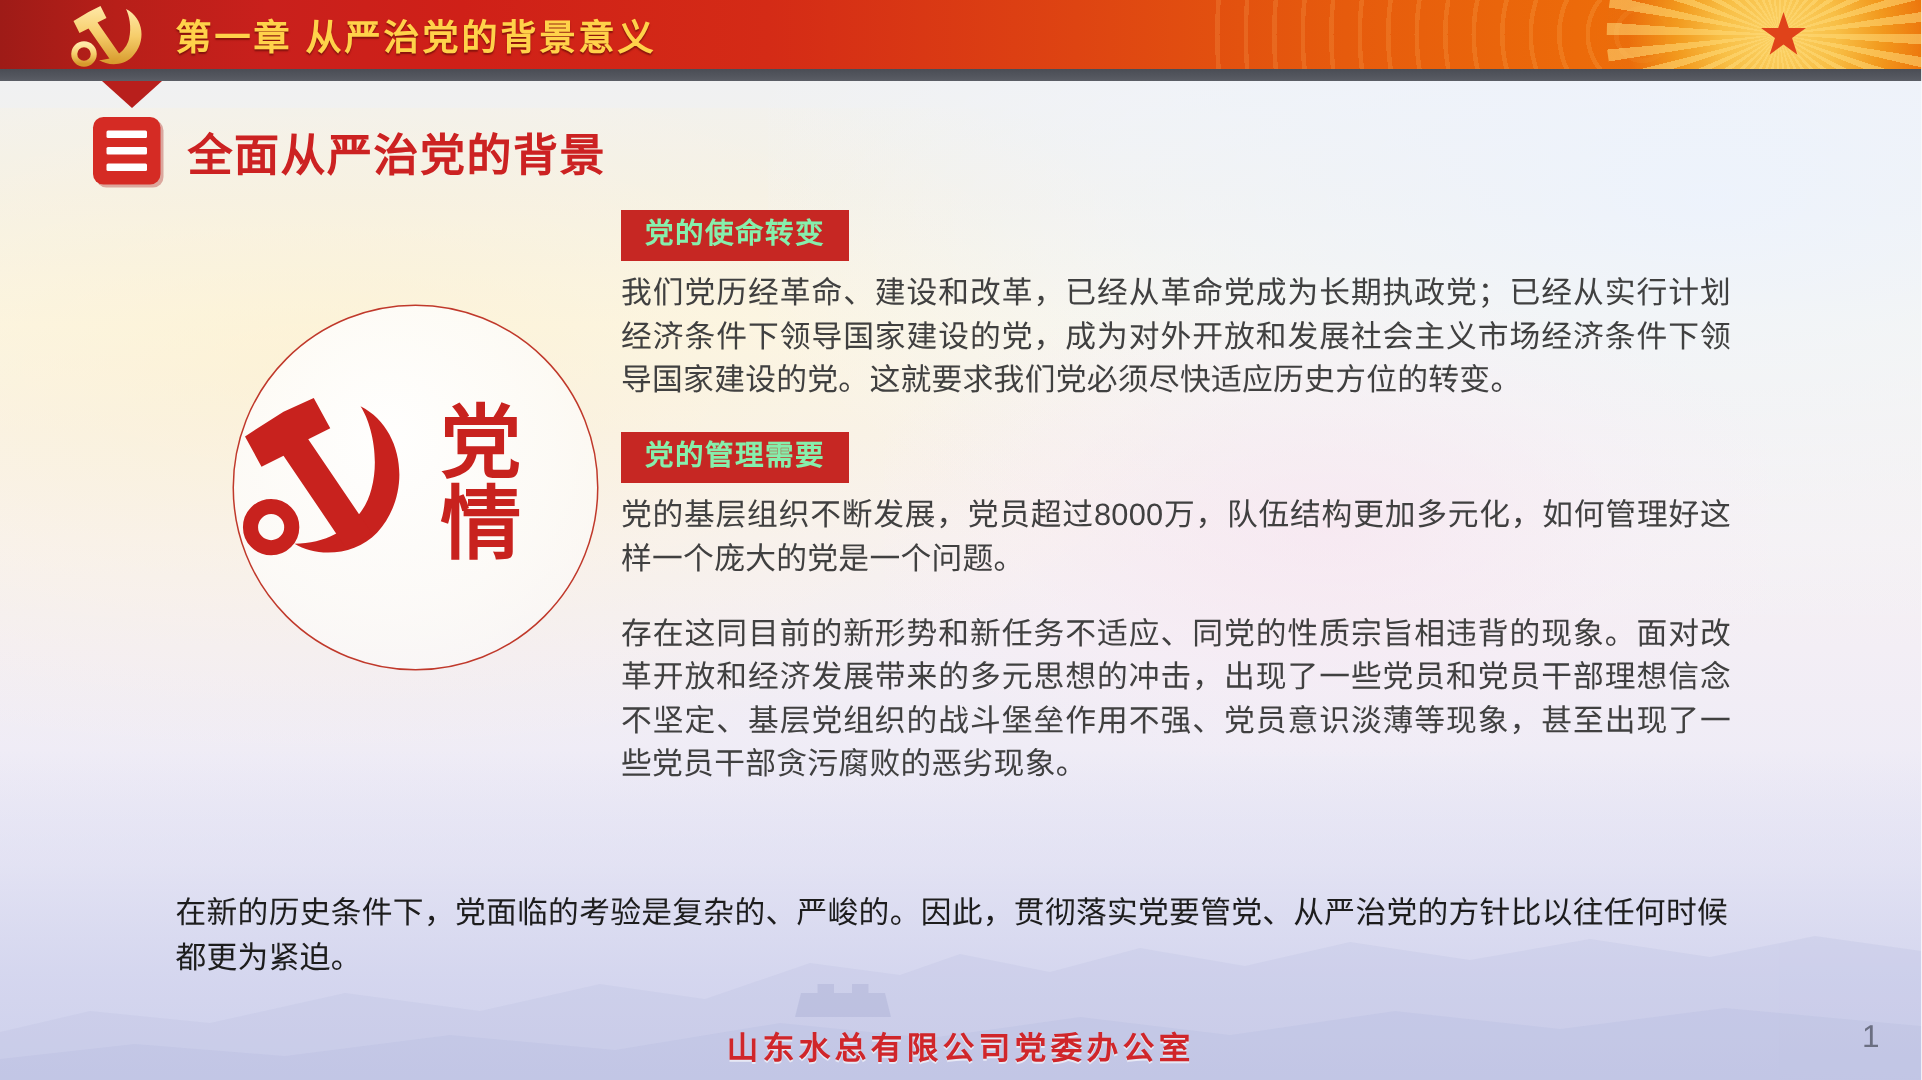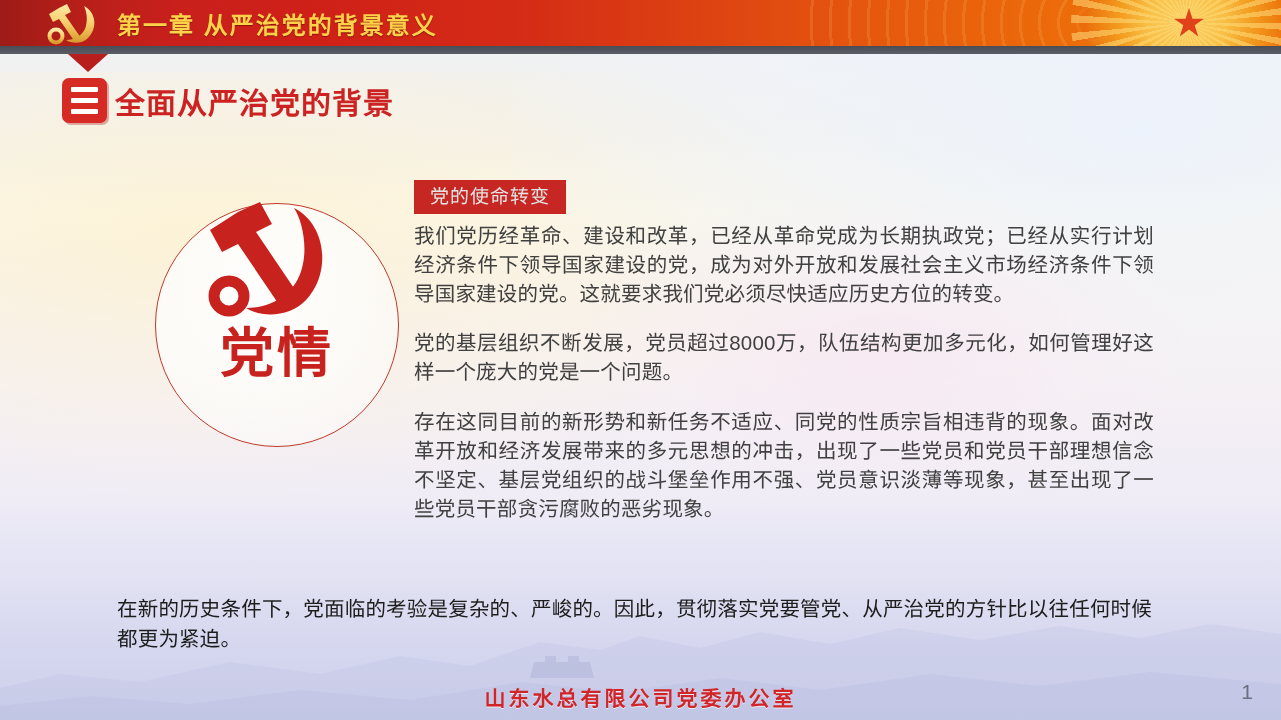--- a/index.html
+++ b/index.html
@@ -200,21 +200,21 @@
     border-left: 20px solid transparent;
     border-right: 20px solid transparent;
     border-top: 18px solid #b81f1c;
   }
   .section-title-row {
     position: absolute;
     left: 62px;
     top: 78px;
     display: flex;
     align-items: center;
-    gap: 8px;
+    gap: 18px;
   }
   .title-icon {
     width: 45px;
     height: 45px;
     border-radius: 7px;
     background: #d52b24;
     display: flex;
     flex-direction: column;
     justify-content: center;
     align-items: center;
@@ -243,21 +243,20 @@
     top: 203px;
     width: 242px;
     height: 242px;
     border-radius: 50%;
     border: 1.5px solid #c0392b;
     background: radial-gradient(circle at 42% 36%,
         rgba(255, 255, 255, 0.96) 0%,
         rgba(253, 252, 250, 0.80) 55%,
         rgba(250, 248, 248, 0.40) 100%);
     display: flex;
-    flex-direction: column;
     align-items: center;
   }
   .emblem-mark {
     width: 150px;
     height: 130px;
     margin-top: -4px;
   }
   .emblem-label {
     color: #c8221e;
     font-size: 54px;
@@ -272,28 +271,27 @@
     position: absolute;
     left: 414px;
     top: 140px;
     width: 740px;
   }
   .block + .block { margin-top: 20px; }
 
   .block-badge {
     display: inline-block;
     background: #c62723;
-    color: #e5e5e5;
+    color: #86efac;
     font-size: 19px;
-    font-weight: normal;
+    font-weight: bold;
     letter-spacing: 1px;
     padding: 7px 16px 8px 16px;
     line-height: 1;
     white-space: nowrap;
-    margin-top: 40px;
   }
   .block-body {
     margin-top: 7px;
     color: #404040;
     font-size: 20.5px;
     line-height: 1.42;
     text-align: justify;
     letter-spacing: 0.2px;
   }
 
@@ -392,20 +390,21 @@
   </div>
 
   <div class="content">
 
     <div class="block">
       <div class="block-badge">党的使命转变</div>
       <div class="block-body">我们党历经革命、建设和改革，已经从革命党成为长期执政党；已经从实行计划经济条件下领导国家建设的党，成为对外开放和发展社会主义市场经济条件下领导国家建设的党。这就要求我们党必须尽快适应历史方位的转变。</div>
     </div>
 
     <div class="block">
+      <div class="block-badge">党的管理需要</div>
       <div class="block-body">党的基层组织不断发展，党员超过8000万，队伍结构更加多元化，如何管理好这样一个庞大的党是一个问题。</div>
     </div>
 
     <div class="block">
       <div class="block-body">存在这同目前的新形势和新任务不适应、同党的性质宗旨相违背的现象。面对改革开放和经济发展带来的多元思想的冲击，出现了一些党员和党员干部理想信念不坚定、基层党组织的战斗堡垒作用不强、党员意识淡薄等现象，甚至出现了一些党员干部贪污腐败的恶劣现象。</div>
     </div>
 
   </div>
 
   <div class="closing">在新的历史条件下，党面临的考验是复杂的、严峻的。因此，贯彻落实党要管党、从严治党的方针比以往任何时候都更为紧迫。</div>

